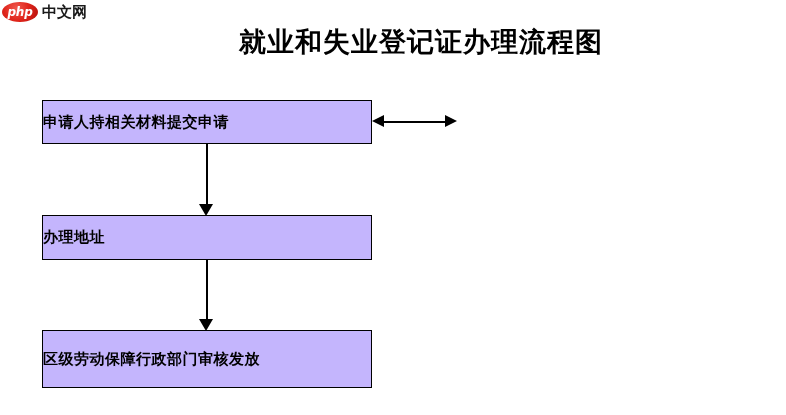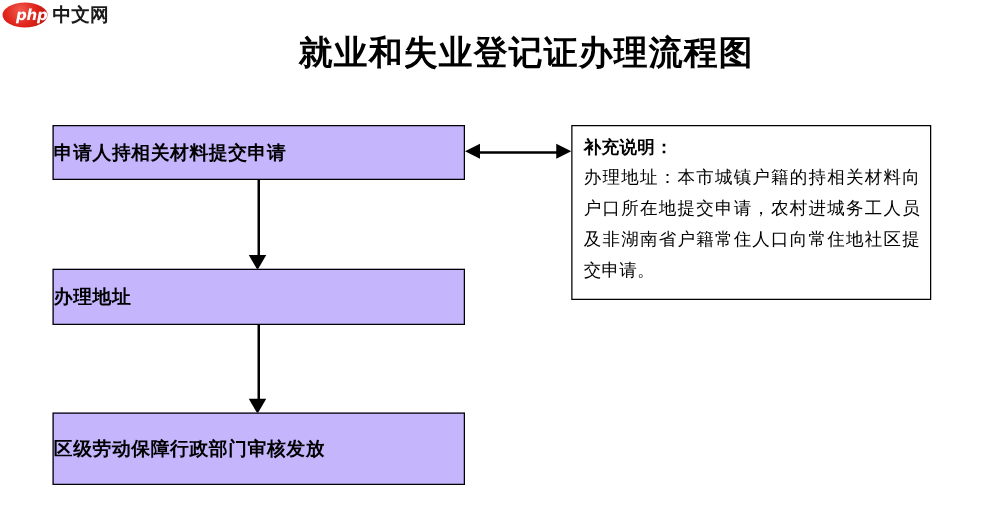--- a/index.html
+++ b/index.html
@@ -35,21 +35,21 @@
   .logo-badge {
     width: 36px;
     height: 20px;
     border-radius: 50%;
     background: radial-gradient(circle at 40% 32%, #f05a50 0%, #e0251b 48%, #b00d09 100%);
     color: #ffffff;
     font-size: 12px;
     font-weight: bold;
     font-style: italic;
     line-height: 20px;
-    text-align: right;
+    text-align: center;
     letter-spacing: -0.2px;
     font-family: "DejaVu Sans", "Liberation Sans", sans-serif;
   }
   .logo-text {
     margin-left: 4px;
     font-size: 15px;
     font-weight: bold;
     color: #1a1a1a;
     line-height: 20px;
     letter-spacing: 0px;
@@ -194,18 +194,14 @@
   <div class="arrow-down" id="arrow-d2"></div>
 
   <div class="flow-box" id="box-issue">
     <span>区级劳动保障行政部门审核发放</span>
   </div>
 
   <div class="arrow-left-head"></div>
   <div class="conn-horiz"></div>
   <div class="arrow-right-head"></div>
 
-  <div id="note-box">
-    <div class="note-title">补充说明：</div>
-    <div class="note-body">办理地址：本市城镇户籍的持相关材料向户口所在地提交申请，农村进城务工人员及非湖南省户籍常住人口向常住地社区提交申请。</div>
-  </div>
 
 </div>
 
 </body></html>

